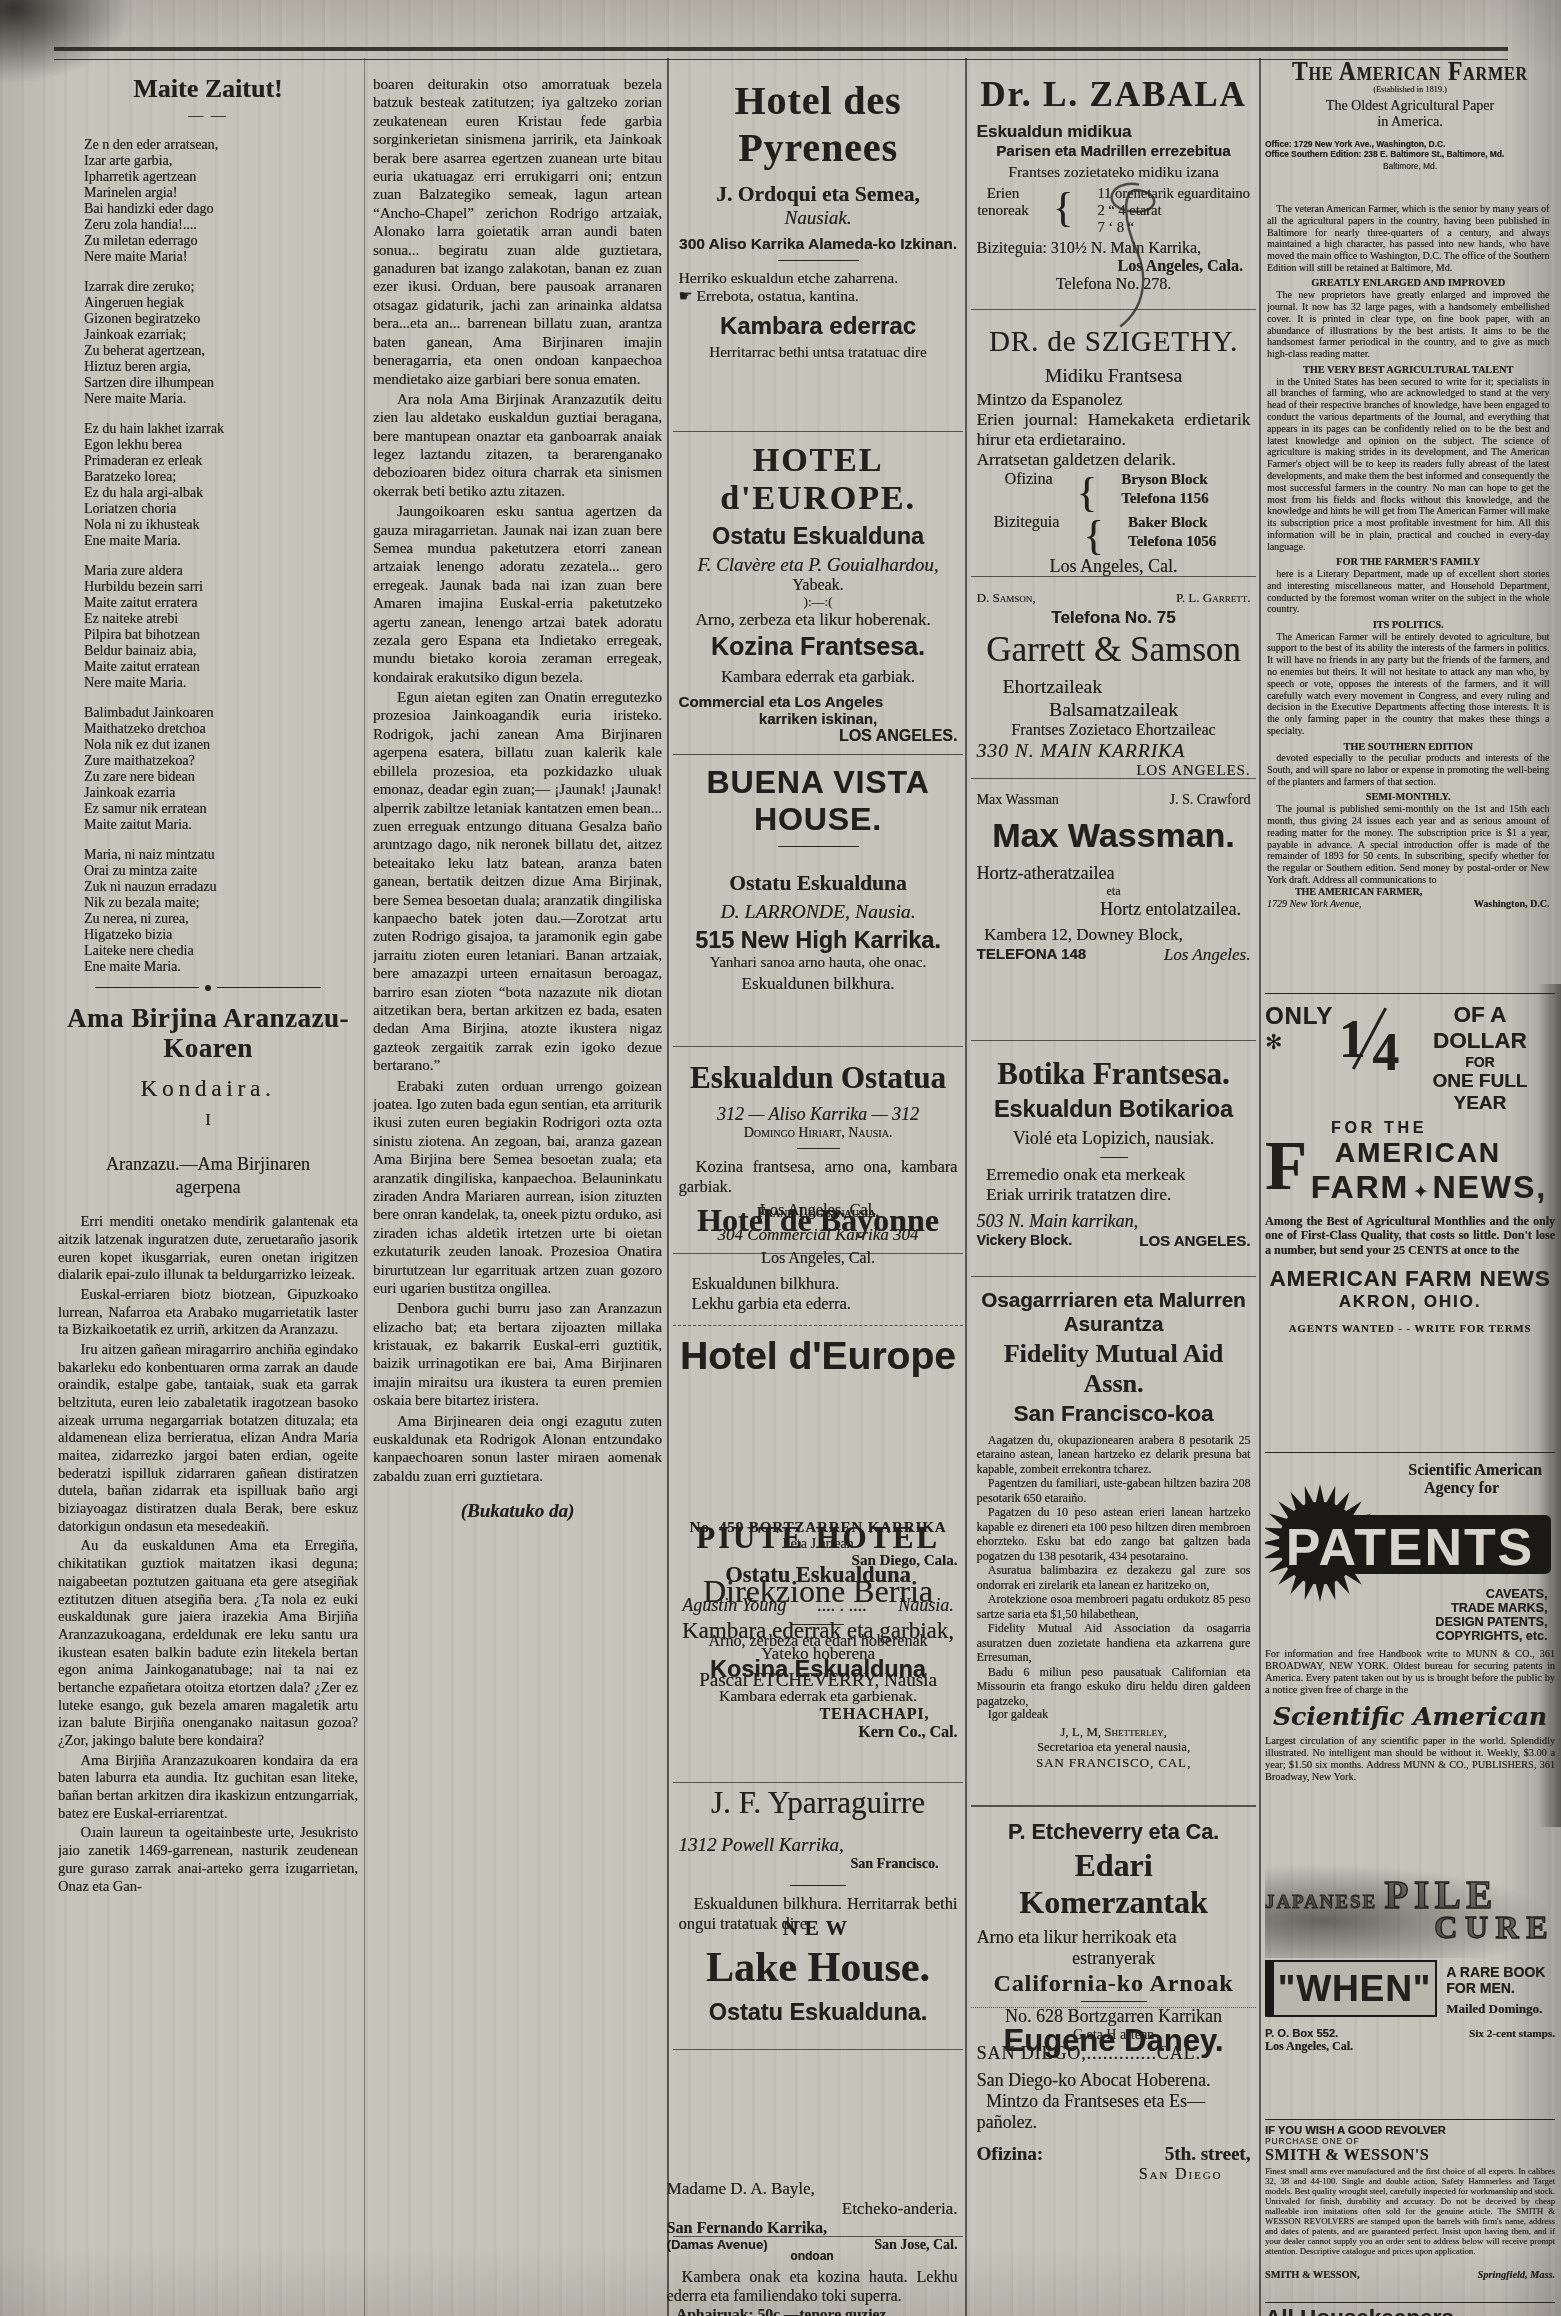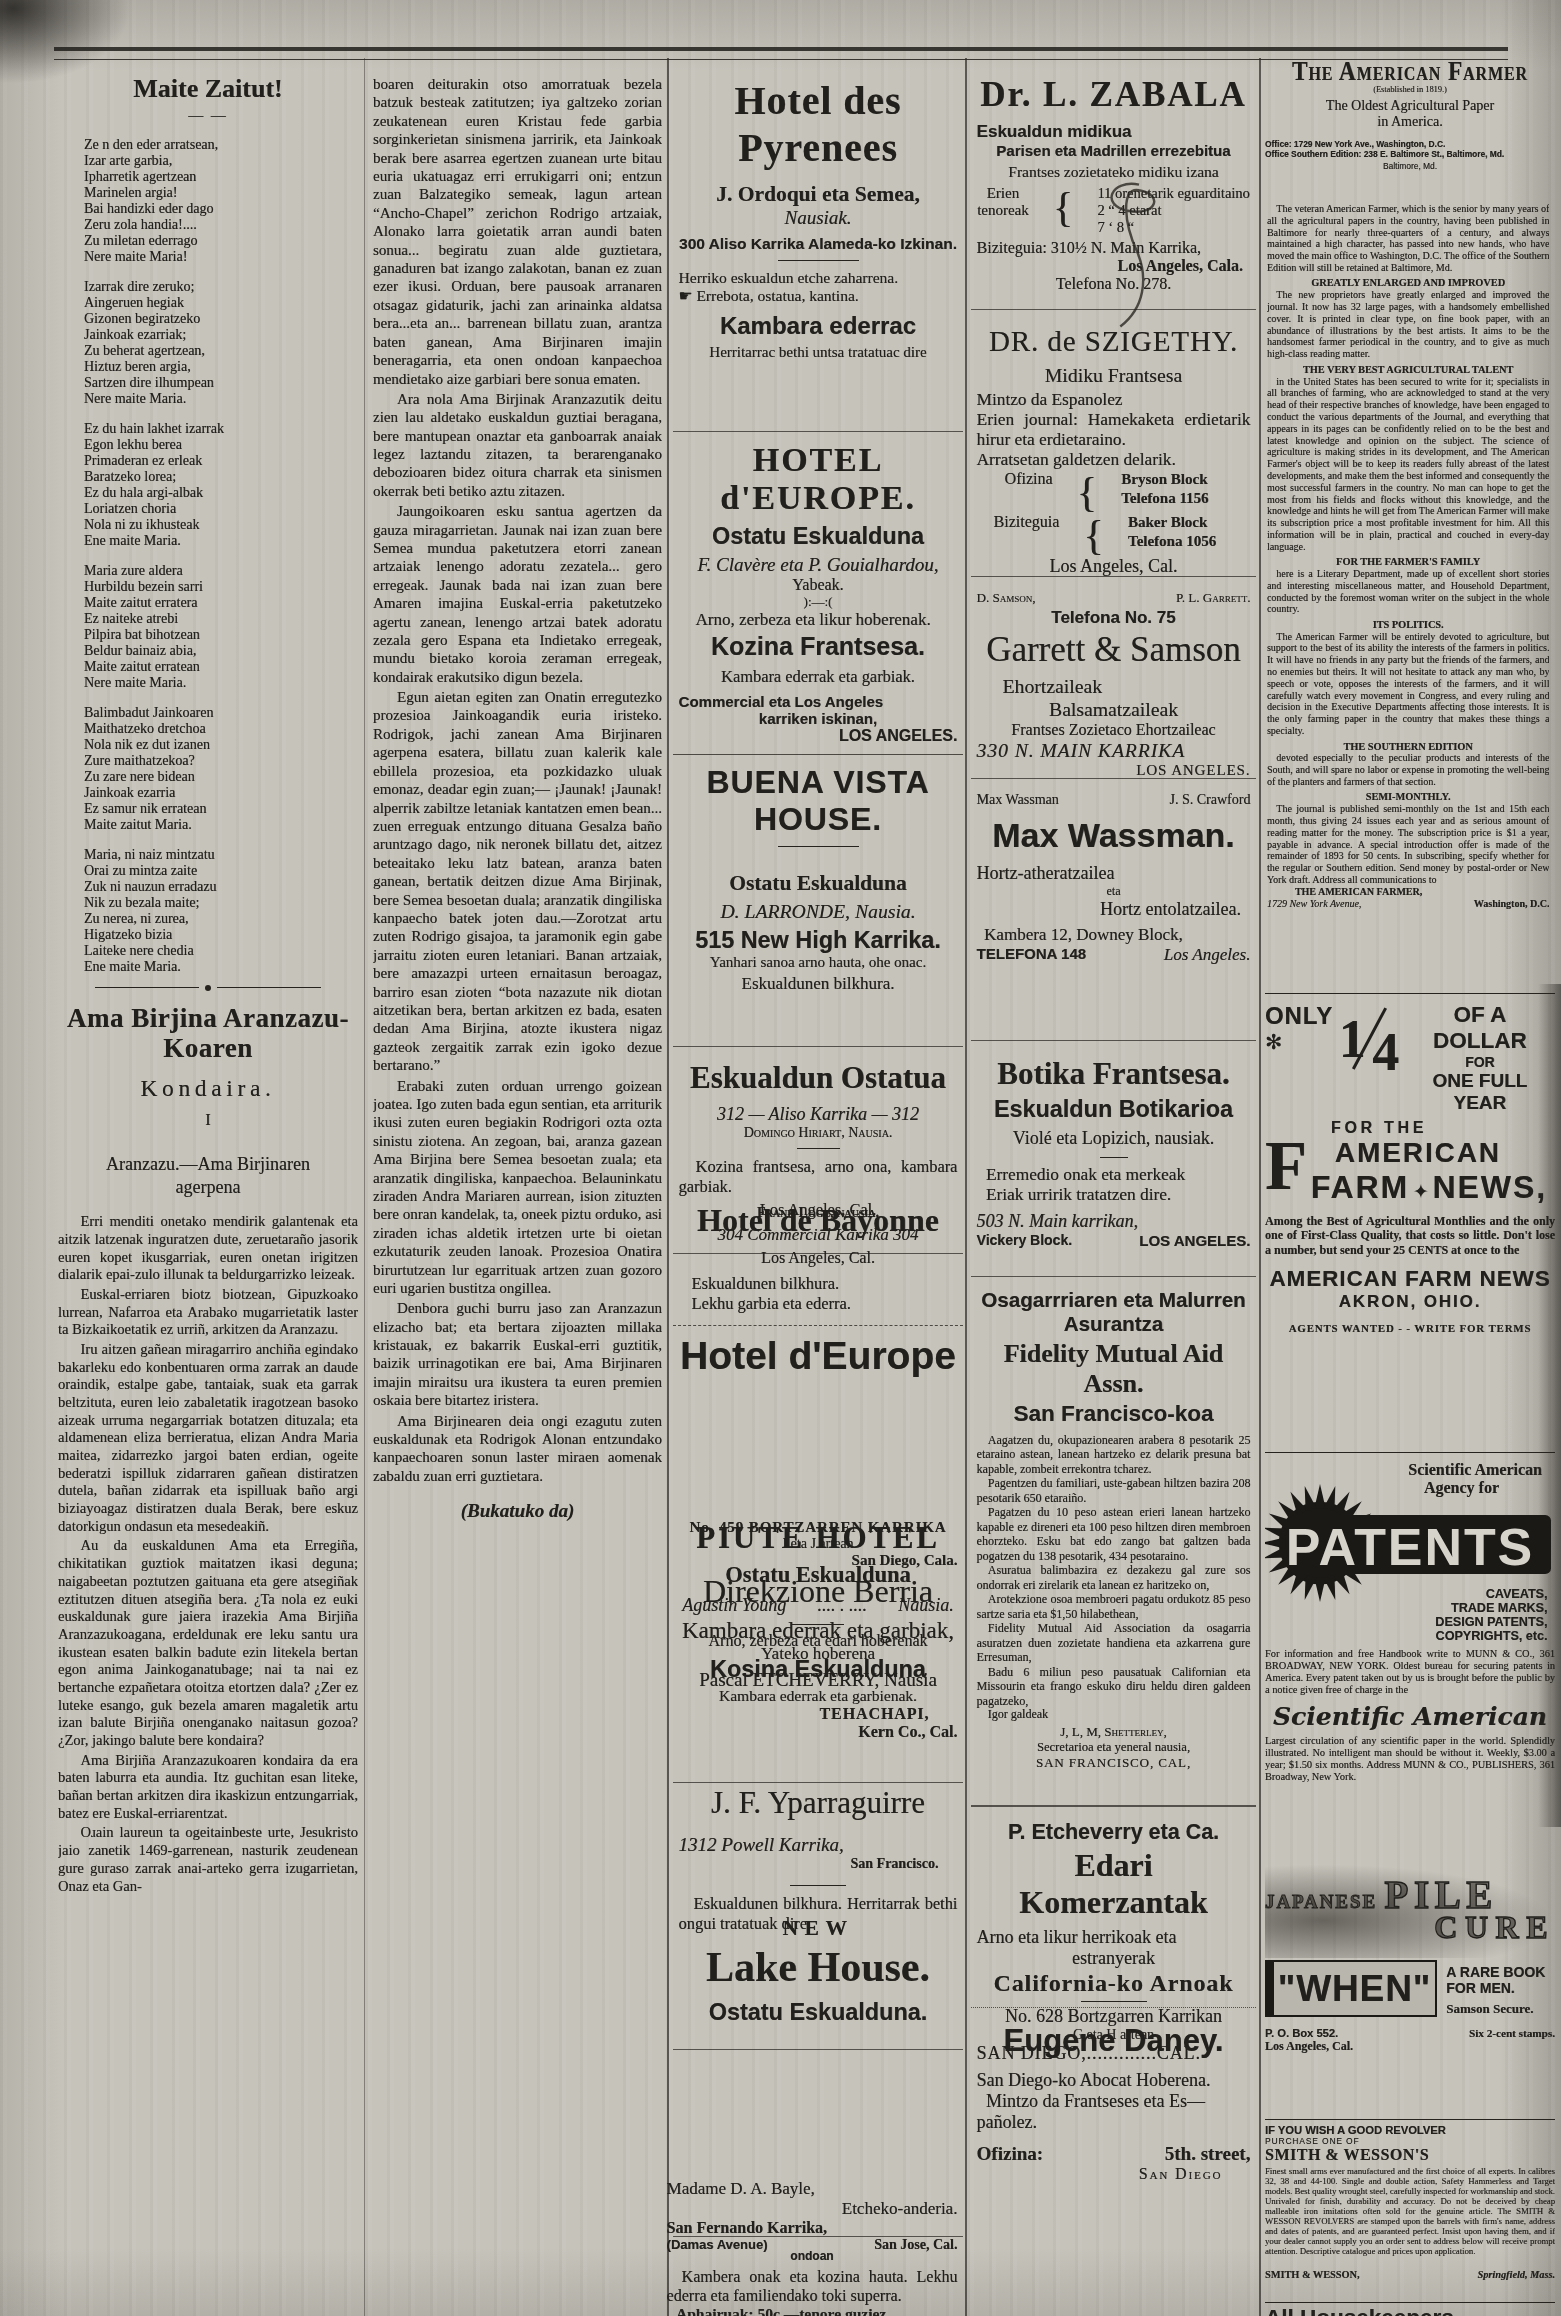--- a/index.html
+++ b/index.html
@@ -520,21 +520,21 @@
   </div>
 
   <div class="abs" style="top:1902px;left:0;right:0;height:159px">
     <div style="display:flex;gap:9.4px;align-items:stretch">
       <div style="flex:1.2;border:2.8px solid #1b1916;border-left-width:9.4px;padding:5.6px 3.7px;background:#b9b6ae">
         <div class="ctr b sans" style="font-size:37px;letter-spacing:0.9px">"WHEN"</div>
       </div>
       <div style="flex:1;padding-top:3.7px">
         <div class="b sans" style="font-size:14px">A RARE BOOK</div>
         <div class="b sans" style="font-size:14px">FOR MEN.</div>
-        <div class="b" style="font-size:13px;margin-top:5.6px">Samson Secure.</div>
+        <div class="b" style="font-size:13px;margin-top:5.6px">Mailed Domingo.</div>
       </div>
     </div>
     <div class="dotline" style="margin-top:9.4px">
       <span class="b sans" style="font-size:11.2px">P. O. Box 552.</span>
       <span class="b" style="font-size:11.2px">Six 2-cent stamps.</span>
     </div>
     <div class="b" style="font-size:12px">Los Angeles, Cal.</div>
   </div>
 
   <div class="abs" style="top:2061px;left:0;right:0;height:183px;border-top:1.5px solid #26231f">

